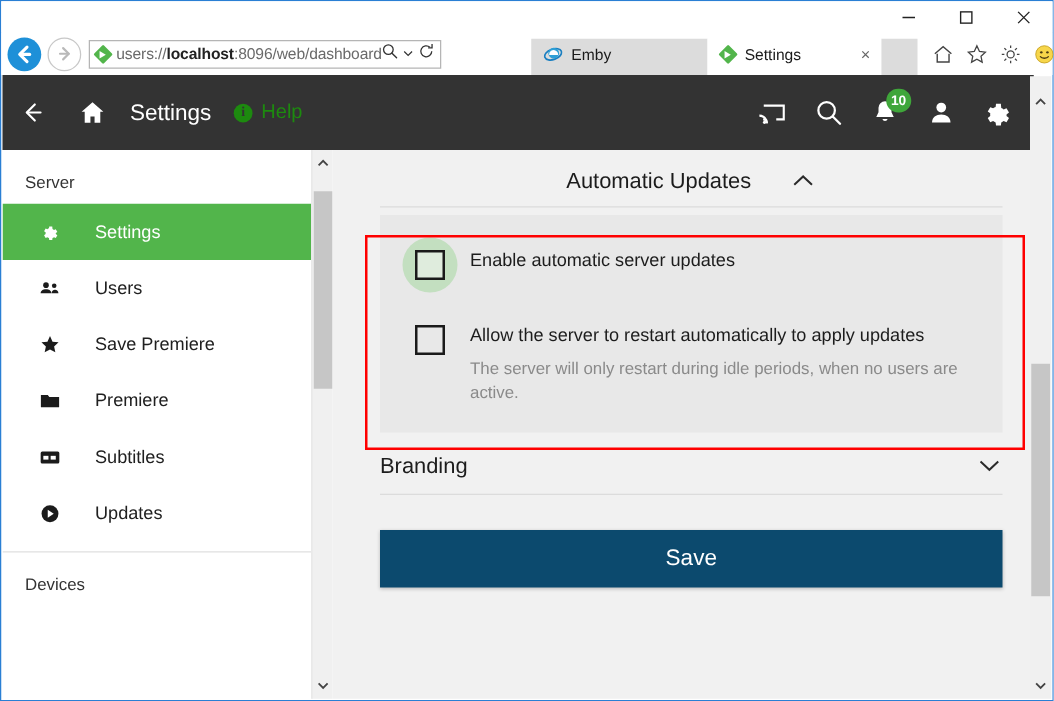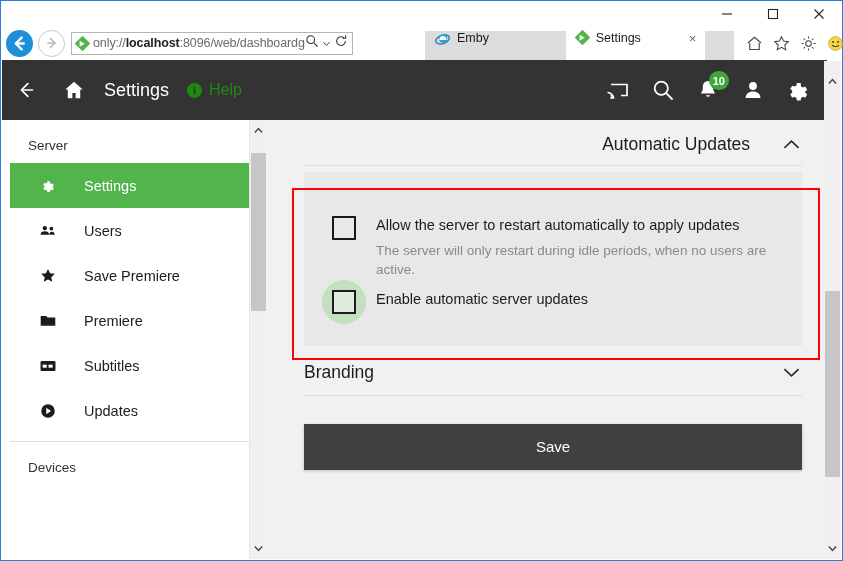--- a/index.html
+++ b/index.html
@@ -58,21 +58,21 @@
     margin-left: 4px; letter-spacing: -0.1px;
   }
   .urltext b { color: #222; font-weight: bold; }
   .urlicons { display: flex; align-items: center; gap: 3px; padding-right: 2px; }
 
   .tabstrip {
     position: absolute; left: 424px; top: 27px; width: 419px; height: 32px;
     display: flex; align-items: flex-end;
   }
   .tab {
-    height: 29px; display: flex; align-items: flex-start;
+    height: 29px; display: flex; align-items: center;
     padding: 0 6px 4px 10px; font-size: 12.5px; color: #1a1a1a;
     position: relative;
   }
   .tab.inactive { background: #dcdcdc; width: 147px; }
   .tab.active   { background: #ffffff; width: 146px; }
   .tab .tlabel { margin-left: 7px; flex: 1 1 auto; white-space: nowrap; overflow: hidden; }
   .tab .tclose { color: #666; font-size: 13px; width: 14px; text-align: center; }
   .newtabgap { width: 30px; height: 29px; background: #dcdcdc; }
   .chromeicons {
     display: flex; align-items: center; gap: 10px;
@@ -130,21 +130,21 @@
   .badge {
     position: absolute; right: -8px; top: -6px;
     min-width: 19px; height: 19px; border-radius: 10px;
     background: #3fa63a; color: #fff; font-size: 11px;
     display: flex; align-items: center; justify-content: center;
     padding: 0 4px; font-weight: bold;
   }
 
   
   .sidebar {
-    position: absolute; left: 9px; top: 119px; width: 247px; bottom: 1px;
+    position: absolute; left: 1px; top: 119px; width: 247px; bottom: 1px;
     background: #ffffff; overflow: hidden;
   }
   .sect-title {
     font-size: 13.5px; color: #333; padding: 18px 0 10px 18px;
   }
   .navitem {
     display: flex; align-items: center; height: 45px;
     padding-left: 30px; font-size: 14.5px; color: #202020;
   }
   .navitem .nicon {
@@ -172,21 +172,21 @@
     position: absolute; left: 1px; width: 15px;
     background: #c6c6c6;
   }
 
   
   .main {
     position: absolute; left: 265px; top: 119px; right: 18px; bottom: 1px;
     background: #f1f1f1; overflow: hidden;
   }
   .sec-head {
-    display: flex; align-items: center; justify-content: flex-end;
+    display: flex; align-items: center; justify-content: center;
     padding: 14px 24px 10px 38px;
     gap: 33px;
   }
   .sec-title { font-size: 17.5px; color: #1c1c1c; }
   .chev { color: #2b2b2b; display: flex; align-items: center; }
   .sec-rule { height: 1px; background: #dcdcdc; margin: 0 22px 0 38px; }
 
   .card {
     background: #e8e8e8;
     margin: 6px 22px 0 38px;
@@ -221,22 +221,22 @@
   }
 
   .branding-row {
     display: flex; align-items: center; justify-content: space-between;
     padding: 16px 24px 12px 38px;
   }
   .branding-rule { height: 1px; background: #dcdcdc; margin: 0 22px 0 38px; }
 
   .savebtn {
     display: block; margin: 28px 22px 11px 38px;
-    height: 46px; background: #404040; color: #ffffff;
-    border: none; font-size: 15px; width: calc(100% - 60px);
+    height: 46px; background: #0c4a6e; color: #ffffff;
+    border: none; font-size: 18px; width: calc(100% - 60px);
     font-family: "Liberation Sans", sans-serif;
     box-shadow: 0 1px 3px rgba(0,0,0,0.22);
   }
 
   
   .mn-scroll {
     position: absolute; right: 1px; top: 119px; width: 17px; bottom: 1px;
     background: #f0f0f0;
   }
   .mn-arrow {
@@ -287,21 +287,21 @@
       <svg width="16" height="16" viewBox="0 0 16 16">
           <path d="M6.5 3.5L11 8l-4.5 4.5" fill="none" stroke="#b9b9b9" stroke-width="1.7" stroke-linecap="round" stroke-linejoin="round"></path>
           <path d="M4 8h7" stroke="#b9b9b9" stroke-width="1.7" stroke-linecap="round"></path>
         </svg>
     </div>
 
     <div class="urlbox">
       <span class="diamond">
           <i></i>
         </span>
-      <span class="urltext"><span>only://</span><b>localhost</b><span>:8096/web/dashboardgeneral.html</span></span>
+      <span class="urltext"><span>users://</span><b>localhost</b><span>:8096/web/dashboardgeneral.html</span></span>
       <span class="urlicons">
         <span>
           <svg width="14" height="14" viewBox="0 0 16 16">
               <circle cx="6.5" cy="6.5" r="4.4" fill="none" stroke="#333" stroke-width="1.2"></circle>
               <path d="M9.8 9.8L14 14" stroke="#333" stroke-width="1.3" stroke-linecap="round"></path>
             </svg>
         </span>
         <span>
           <svg width="9" height="9" viewBox="0 0 10 10">
               <path d="M1.5 3.5L5 7l3.5-3.5" fill="none" stroke="#333" stroke-width="1.1"></path>
@@ -509,37 +509,37 @@
       <span class="sec-title">Automatic Updates</span>
       <span class="chev">
         <svg width="17" height="11" viewBox="0 0 18 11">
             <path d="M1.5 9L9 2l7.5 7" fill="none" stroke="#2b2b2b" stroke-width="1.7"></path>
           </svg>
       </span>
     </div>
     <div class="sec-rule"></div>
 
     <div class="card">
-      <div class="cbrow" style="margin-top:16px;">
-        <span class="cbbox">
-          <span class="box"></span>
-        </span>
-        <span class="cbtext">
-          <span class="cblabel">Allow the server to restart automatically to apply updates</span>
-          <div class="cbhint">The server will only restart during idle periods, when no users are active.</div>
-        </span>
-      </div>
-
       <div class="cbrow">
         <span class="cbbox focused">
           <span class="ripple"></span>
           <span class="box"></span>
         </span>
         <span class="cbtext">
           <span class="cblabel">Enable automatic server updates</span>
+        </span>
+      </div>
+
+      <div class="cbrow" style="margin-top:16px;">
+        <span class="cbbox">
+          <span class="box"></span>
+        </span>
+        <span class="cbtext">
+          <span class="cblabel">Allow the server to restart automatically to apply updates</span>
+          <div class="cbhint">The server will only restart during idle periods, when no users are active.</div>
         </span>
       </div>
     </div>
 
     <div class="branding-row">
       <span class="sec-title">Branding</span>
       <span class="chev">
         <svg width="17" height="11" viewBox="0 0 18 11">
             <path d="M1.5 2L9 9l7.5-7" fill="none" stroke="#2b2b2b" stroke-width="1.7"></path>
           </svg>

